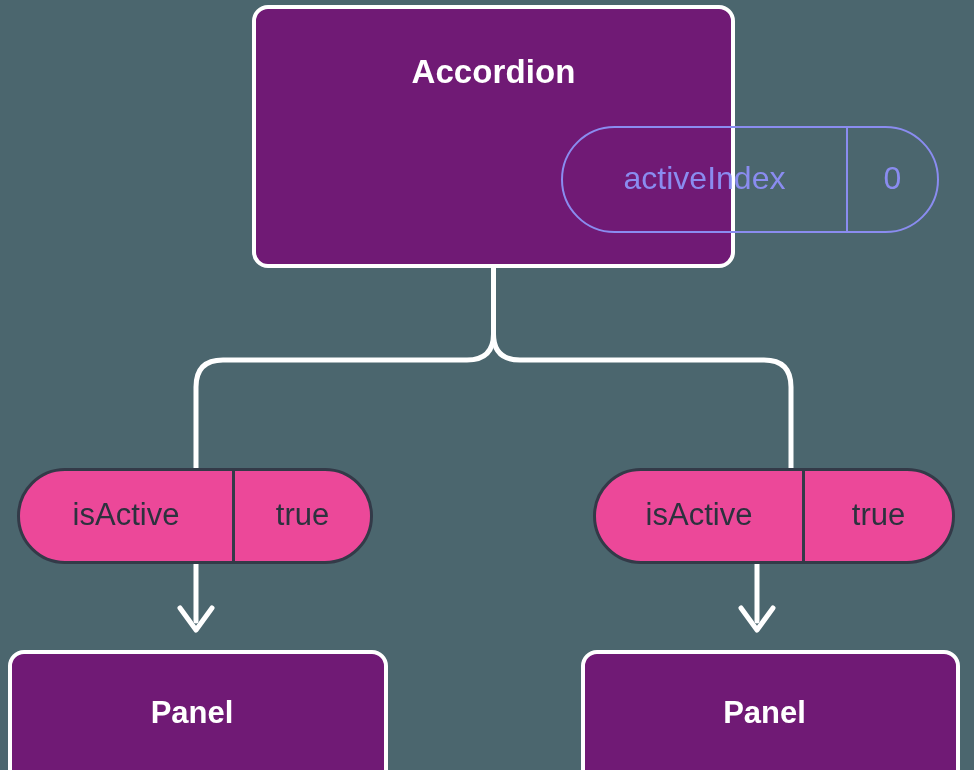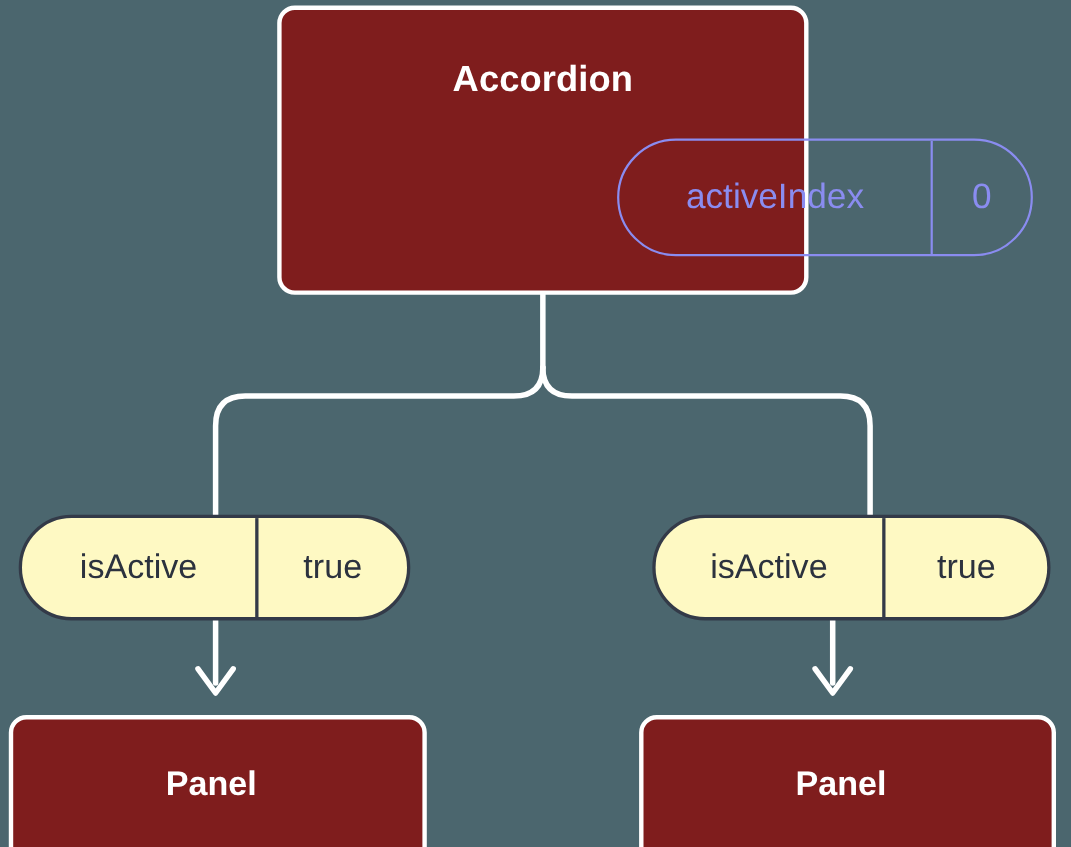--- a/index.html
+++ b/index.html
@@ -28,21 +28,21 @@
     top: 0;
     width: 974px;
     height: 770px;
     pointer-events: none;
   }
 
   
   .card {
     position: absolute;
     box-sizing: border-box;
-    background: #7f1d1d;
+    background: #701a75;
     border: 4px solid #ffffff;
     border-radius: 16px;
   }
 
   #accordion-card {
     left: 252px;
     top: 5px;
     width: 483px;
     height: 263px;
   }
@@ -99,21 +99,21 @@
     font-size: 32px;
     padding-bottom: 2px;
   }
 
   
   .pill-filled {
     position: absolute;
     box-sizing: border-box;
     display: flex;
     align-items: stretch;
-    background: #fef9c3;
+    background: #ec4899;
     border: 3px solid #333a48;
     border-radius: 999px;
     overflow: hidden;
   }
 
   #pill-left {
     left: 17px;
     top: 468px;
     width: 356px;
     height: 96px;

